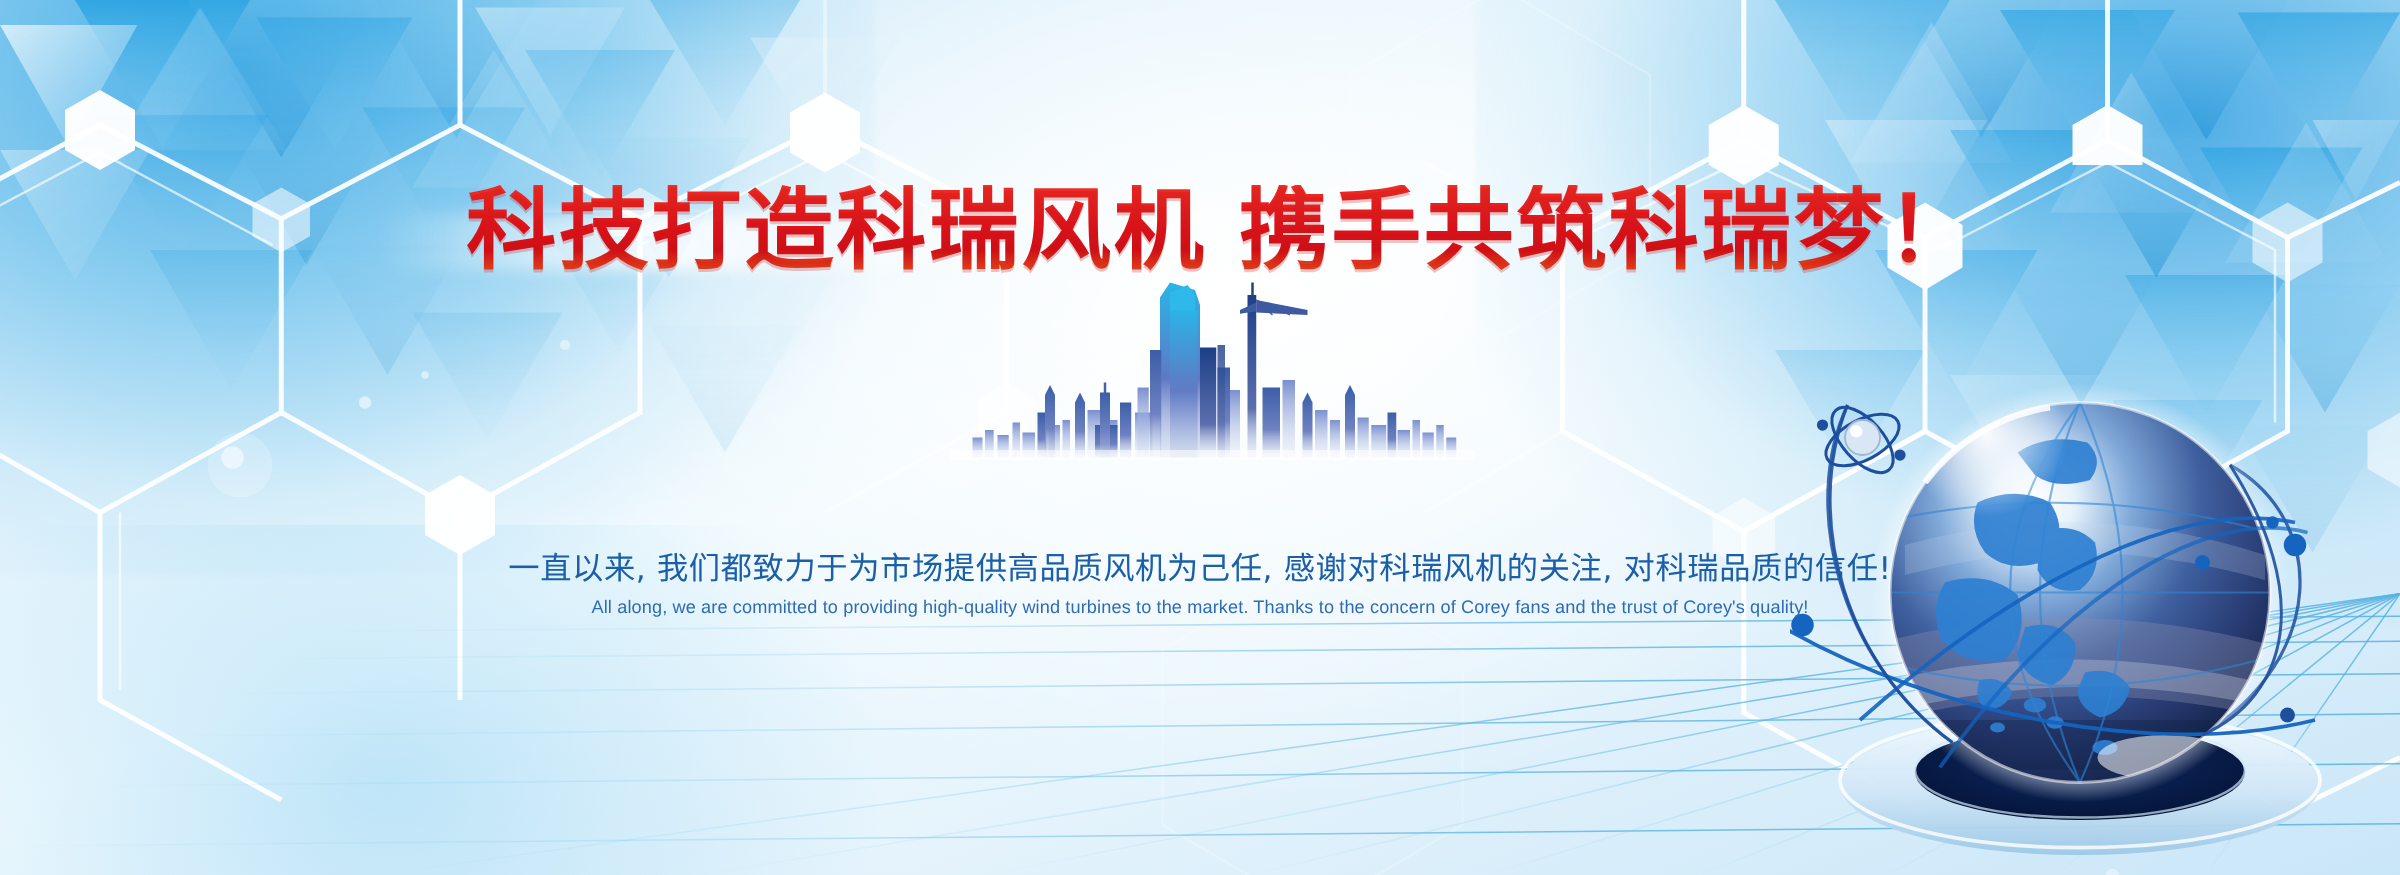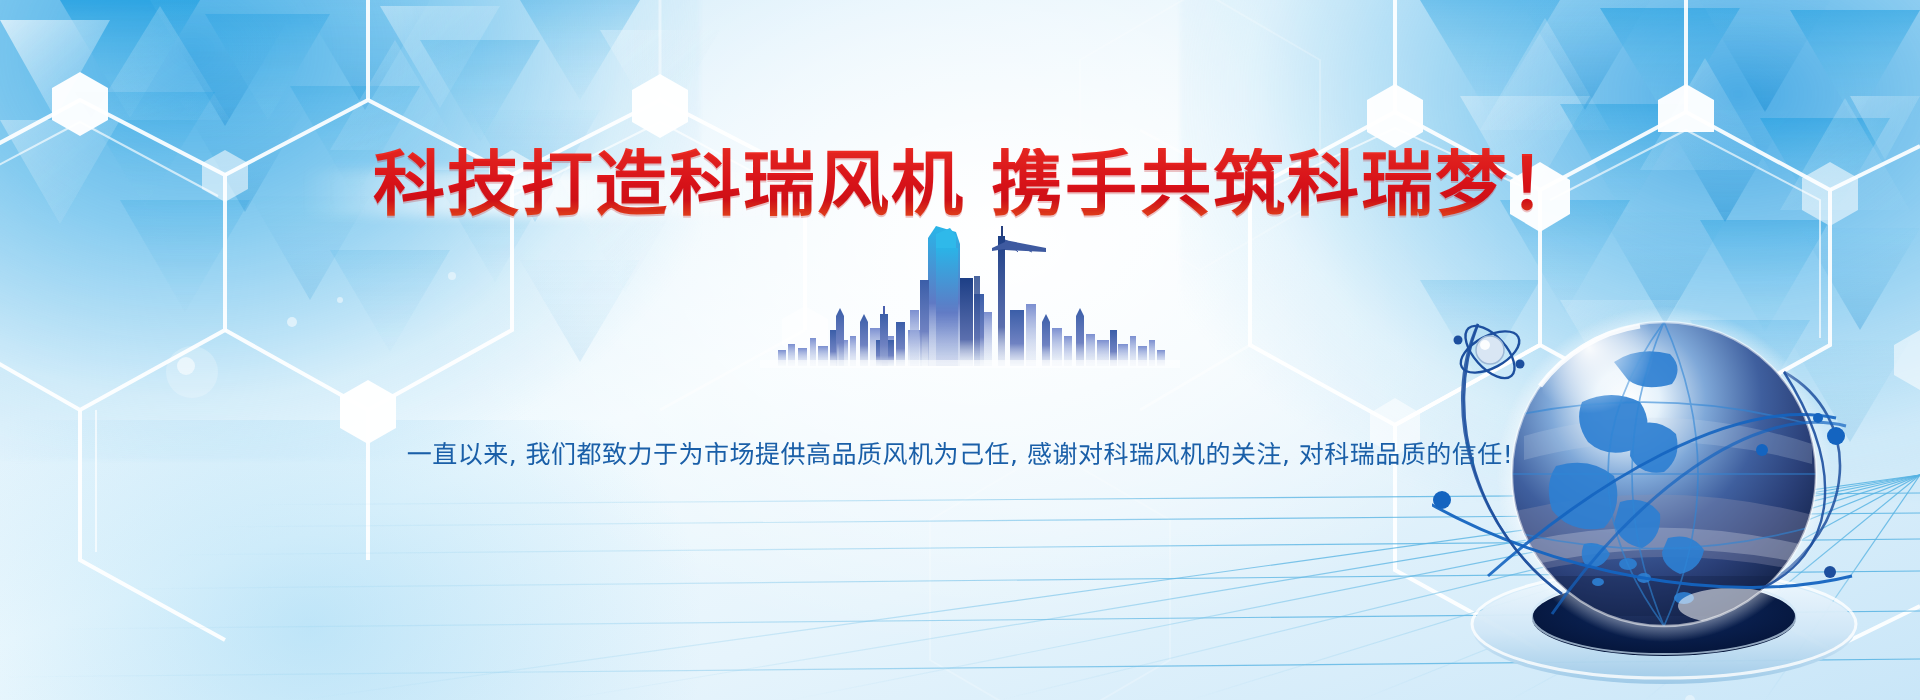--- a/index.html
+++ b/index.html
@@ -470,14 +470,15 @@
   </svg>
 
   <div class="ray"></div>
 
   <div class="headline">
     <span>科技打造科瑞风机</span><span class="gap"></span><span>携手共筑科瑞梦！</span>
   </div>
 
   <div class="subline">一直以来, 我们都致力于为市场提供高品质风机为己任, 感谢对科瑞风机的关注, 对科瑞品质的信任!</div>
 
+  <div class="engline">All along, we are committed to providing high-quality wind turbines to the market. Thanks to the concern of Corey fans and the trust of Corey's quality!</div>
 
 </div>
 
 </body></html>

